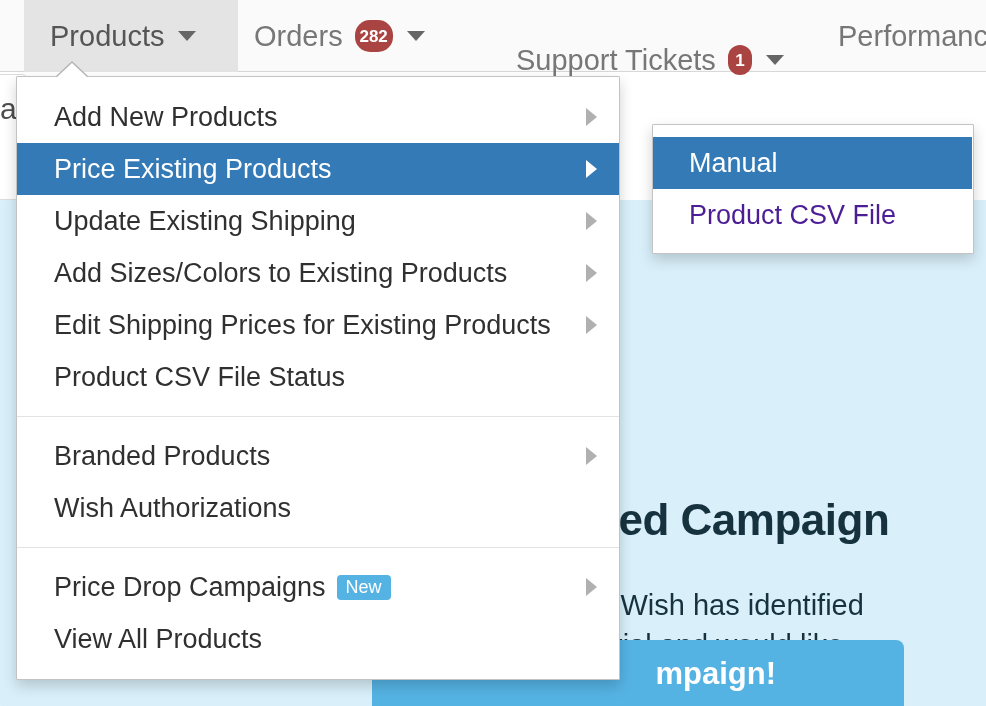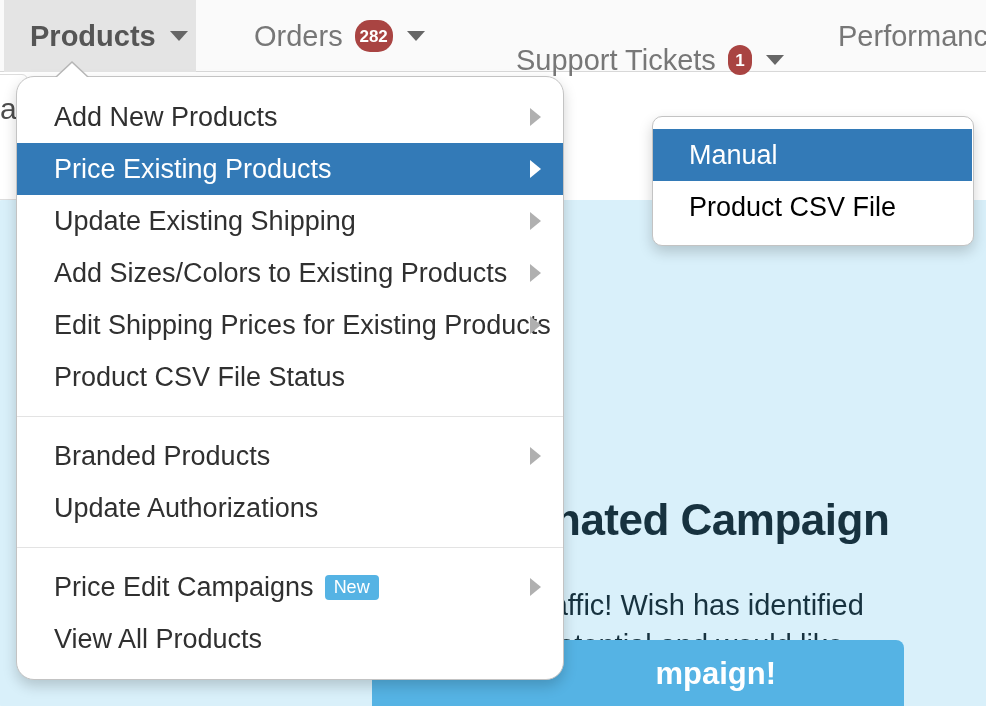--- a/index.html
+++ b/index.html
@@ -133,24 +133,24 @@
     padding-right: 128px;
     box-sizing: border-box;
     cursor: pointer;
     line-height: 66px;
   }
 
   
   #dropdown {
     position: absolute;
     left: 16px; top: 76px;
-    width: 548px;
+    width: 604px;
     background: #ffffff;
     border: 1px solid #c3c3c3;
-    border-radius: 18px;
+    border-radius: 1px;
     box-shadow: 0 6px 14px rgba(0,0,0,0.18);
     padding: 14px 0 14px 0;
     box-sizing: border-box;
     z-index: 20;
   }
   #dropdown-caret-outer {
     position: absolute;
     left: 38px; top: -16px;
     width: 0; height: 0;
     border-left: 17px solid transparent;
@@ -204,37 +204,37 @@
     color: #ffffff;
     border-radius: 4px;
     font-size: 18px;
     line-height: 1;
     vertical-align: middle;
   }
 
   
   #submenu {
     position: absolute;
-    left: 652px; top: 116px;
+    left: 652px; top: 124px;
     width: 322px;
     background: #ffffff;
     border: 1px solid #c3c3c3;
-    border-radius: 10px;
+    border-radius: 1px;
     box-shadow: 0 6px 14px rgba(0,0,0,0.18);
     padding: 12px 1px 12px 0;
     box-sizing: border-box;
     z-index: 30;
   }
   .submenu-item {
     display: flex;
     align-items: center;
     height: 52px;
     padding: 0 18px 0 36px;
     font-size: 27px;
-    color: #000000;
+    color: #4c1d95;
     white-space: nowrap;
     cursor: pointer;
     box-sizing: border-box;
   }
   .submenu-item.selected {
     background: #337ab7;
     color: #ffffff;
   }
 </style>
 </head>
@@ -253,21 +253,21 @@
 
   <button id="promo-button">mpaign!</button>
 
   <div id="bg-white-panel"></div>
   <div id="bg-fragment-text">a</div>
 
   <div id="navbar"></div>
 </div>
 
 <div id="nav-items-host">
-    <div class="nav-item active" style="left: 4px; width: 192px; font-weight: bold;">
+    <div class="nav-item active" style="left: 24px; width: 214px;">
       <span>Products</span>
       <span class="nav-caret"></span>
     </div>
     <div class="nav-item" style="left: 228px; width: 210px;">
       <span>Orders</span>
       <span class="nav-badge">282</span>
       <span class="nav-caret"></span>
     </div>
     <div class="nav-item" style="left: 490px; width: 320px; margin-top: 24px;">
       <span>Support Tickets</span>
@@ -305,25 +305,25 @@
       </div>
       <div class="menu-item">
         <span class="menu-label">Product CSV File Status</span>
       </div>
       <div class="menu-divider"></div>
       <div class="menu-item">
         <span class="menu-label">Branded Products</span>
         <span class="menu-arrow"></span>
       </div>
       <div class="menu-item">
-        <span class="menu-label">Update Authorizations</span>
+        <span class="menu-label">Wish Authorizations</span>
       </div>
       <div class="menu-divider"></div>
       <div class="menu-item">
-        <span class="menu-label">Price Edit Campaigns</span>
+        <span class="menu-label">Price Drop Campaigns</span>
         <span class="new-badge">New</span>
         <span class="menu-arrow"></span>
       </div>
       <div class="menu-item">
         <span class="menu-label">View All Products</span>
       </div>
     </div>
 </div>
 
 <div id="submenu">

